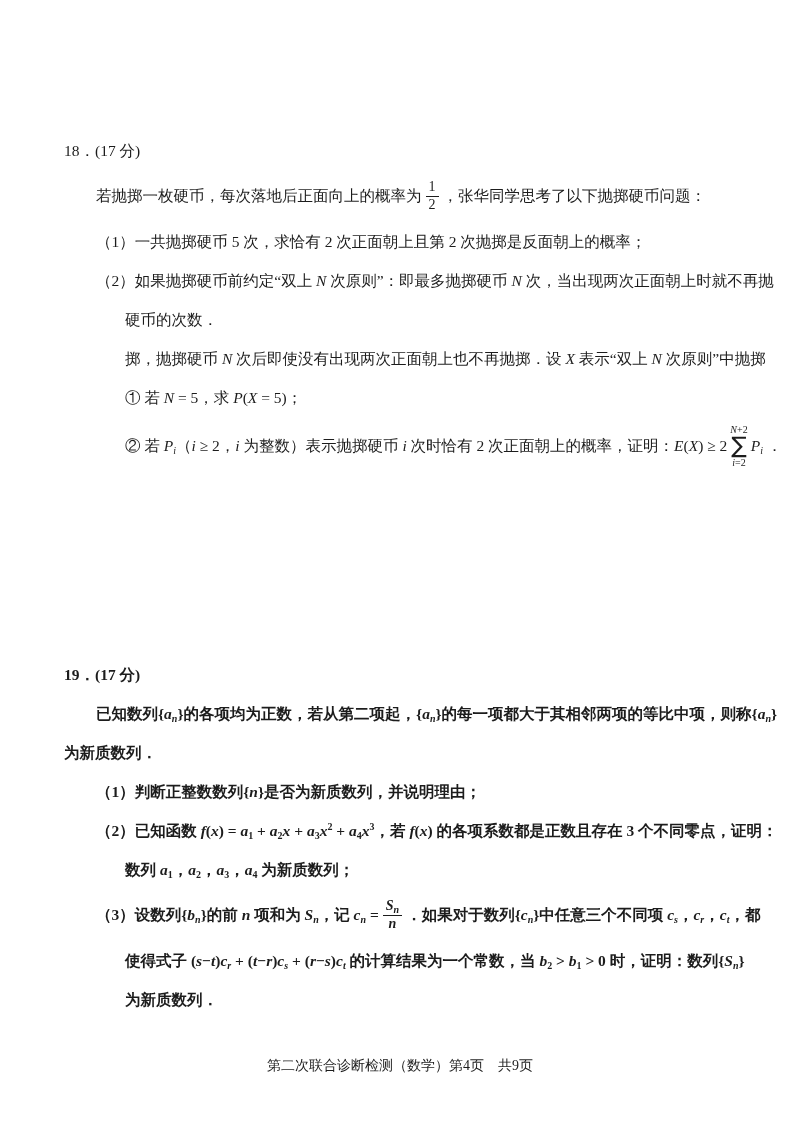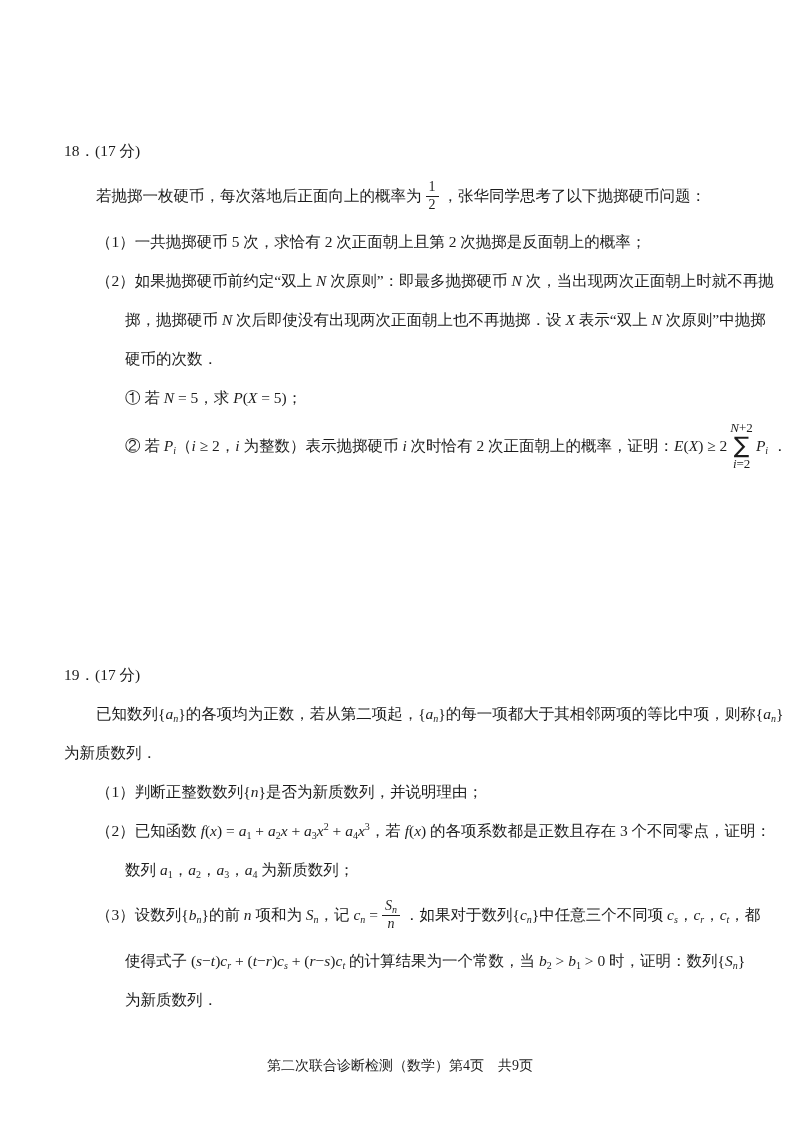--- a/index.html
+++ b/index.html
@@ -18,23 +18,23 @@
   .ind2 { padding-left:61px; }
   i { font-family:"Liberation Serif",serif; font-style:italic; }
   sub { font-size:10px; vertical-align:-3px; line-height:0; }
   sup { font-size:10px; vertical-align:6px; line-height:0; }
   .frac { display:inline-flex; flex-direction:column; align-items:center;
           vertical-align:middle; margin:0 4px; line-height:1.15; font-size:14px; }
   .frac .num { border-bottom:1px solid #1c1c1c; padding:0 3px; text-align:center; }
   .frac .den { padding:0 3px; text-align:center; }
   .sigma { display:inline-flex; flex-direction:column; align-items:center;
            margin:0 3px; line-height:1; }
-  .sigma .lim { font-size:13px; line-height:1.1; }
+  .sigma .lim { font-size:10px; line-height:1.1; }
   .sigma .sym { font-size:23px; line-height:0.95; font-family:"DejaVu Sans",sans-serif; }
-  .q19 { margin-top:180px; }
+  .q19 { margin-top:180px;font-weight:bold; }
   .footer { position:absolute; left:0; right:0; bottom:56px; text-align:center;
             font-size:14px; color:#1c1c1c; }
 </style>
 </head>
 <body>
 
 <div class="page">
 
   <section>
     <div class="line">18．(17 分)</div>
@@ -44,22 +44,22 @@
       <span class="frac">
         <span class="num">1</span>
         <span class="den">2</span>
       </span>
       <span>，张华同学思考了以下抛掷硬币问题：</span>
     </div>
 
     <div class="line ind1">（1）一共抛掷硬币 5 次，求恰有 2 次正面朝上且第 2 次抛掷是反面朝上的概率；</div>
 
     <div class="line ind1">（2）如果抛掷硬币前约定“双上 <i>N</i> 次原则”：即最多抛掷硬币 <i>N</i> 次，当出现两次正面朝上时就不再抛</div>
+    <div class="line ind2">硬币的次数．</div>
     <div class="line ind2">掷，抛掷硬币 <i>N</i> 次后即使没有出现两次正面朝上也不再抛掷．设 <i>X</i> 表示“双上 <i>N</i> 次原则”中抛掷</div>
-    <div class="line ind2">硬币的次数．</div>
 
     <div class="line ind2">① 若 <i>N</i> = 5，求 <i>P</i>(<i>X</i> = 5)；</div>
 
     <div class="mathline h58 ind2">
       <span>② 若 <i>P</i><sub><i>i</i></sub>（<i>i</i> ≥ 2，<i>i</i> 为整数）表示抛掷硬币 <i>i</i> 次时恰有 2 次正面朝上的概率，证明：<i>E</i>(<i>X</i>) ≥ 2</span>
       <span class="sigma">
         <span class="lim"><i>N</i>+2</span>
         <span class="sym">∑</span>
         <span class="lim"><i>i</i>=2</span>
       </span>

